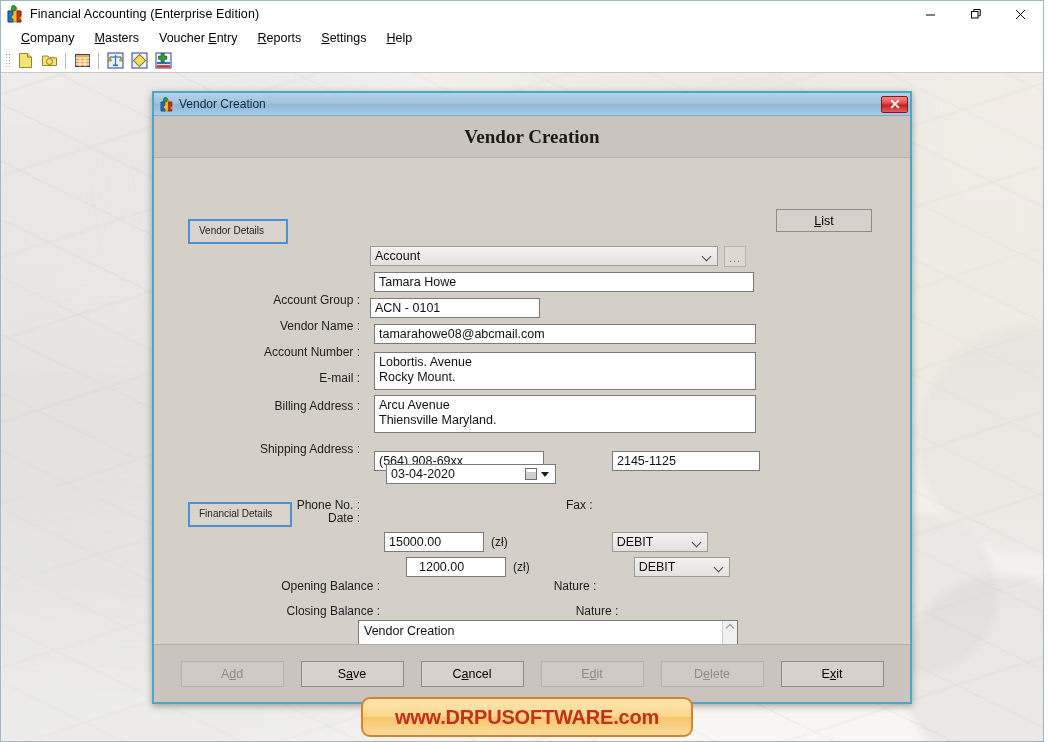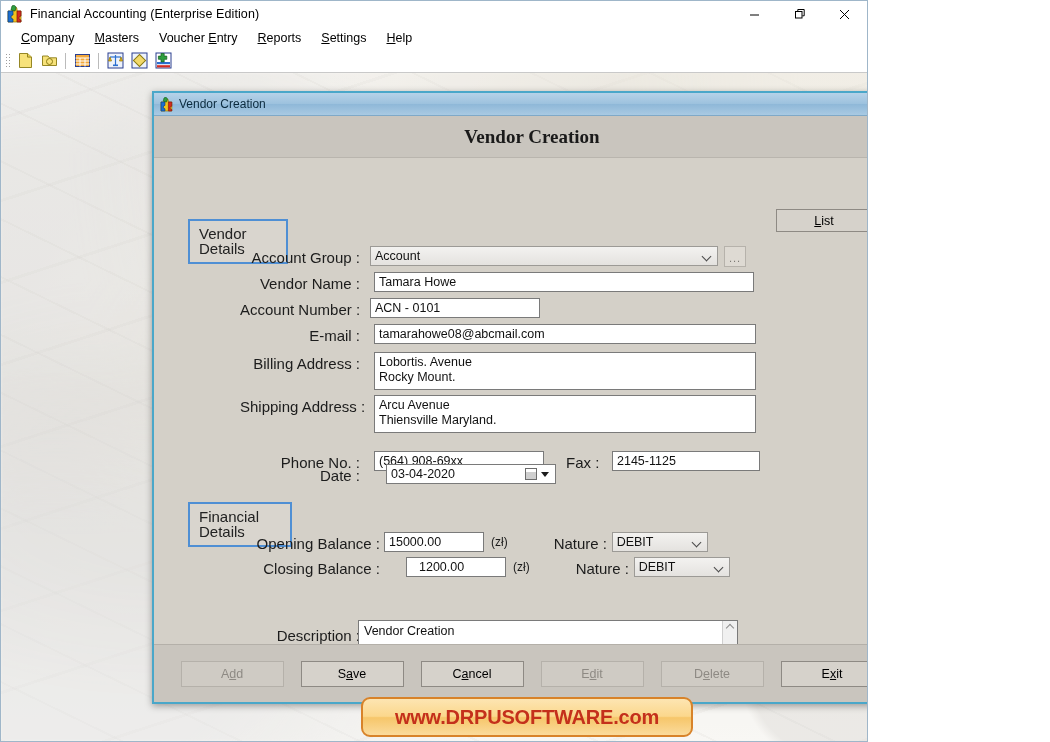--- a/index.html
+++ b/index.html
@@ -11,21 +11,21 @@
   }
   body {
     background: #ffffff;
     position: relative;
   }
 
   
   #app-window {
     position: absolute;
     left: 0; top: 0;
-    width: 868px; height: 742px;
+    width: 1044px; height: 742px;
     background: #ffffff;
     border: 1px solid #9fb6c9;
     display: flex;
     flex-direction: column;
   }
 
   
   #titlebar {
     height: 26px;
     background: #ffffff;
@@ -220,21 +220,21 @@
     padding: 0;
     overflow: hidden;
   }
 
   
   .section-tab {
     position: absolute;
     border: 2px solid #4f8fd4;
     background: #d9d5ce;
     padding: 5px 9px 6px 9px;
-    font-size: 15px;
+    font-size: 10px;
     color: #222;
     line-height: 1;
   }
   #tab-vendor-details { left: 34px; top: 61px; width: 100px; }
   #tab-financial-details { left: 34px; top: 344px; width: 104px; }
 
   #btn-list {
     position: absolute;
     right: 38px; top: 51px;
     width: 96px; height: 23px;
@@ -246,25 +246,26 @@
   }
   #btn-list .mn { text-decoration: underline; }
 
   
   .frow {
     position: absolute;
     display: flex;
     align-items: flex-start;
   }
   .flabel {
-    font-size: 15px;
+    font-size: 12px;
     color: #1c1c1c;
     text-align: right;
     padding-top: 3px;
     white-space: nowrap;
+    margin-top: 44px;
   }
   .finput {
     background: #ffffff;
     border: 1px solid #7a7a7a;
     font-family: "Liberation Sans", sans-serif;
     font-size: 12.5px;
     color: #111;
     padding: 2px 4px;
     height: 20px;
     line-height: 15px;

